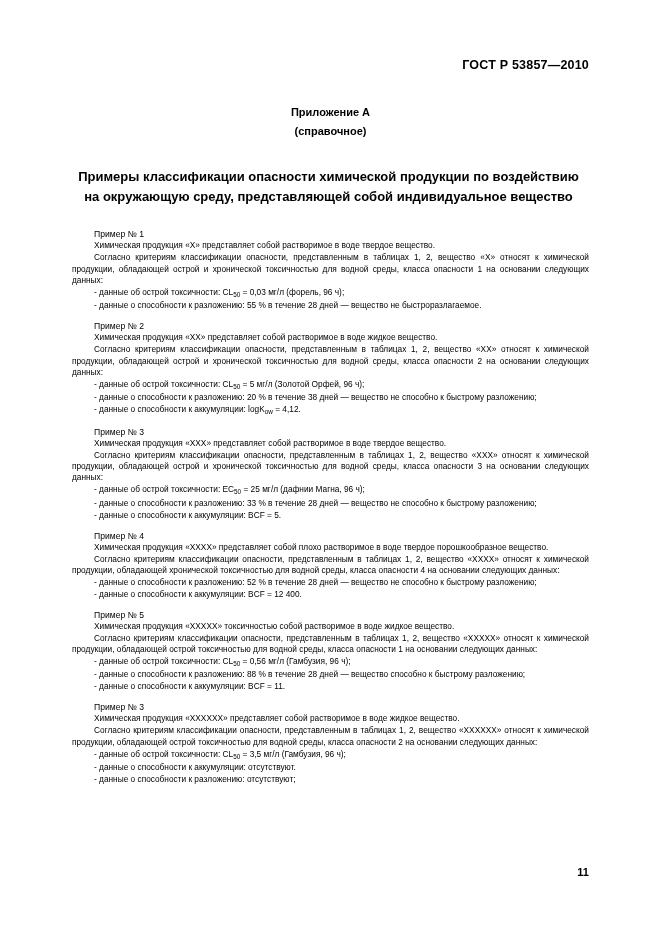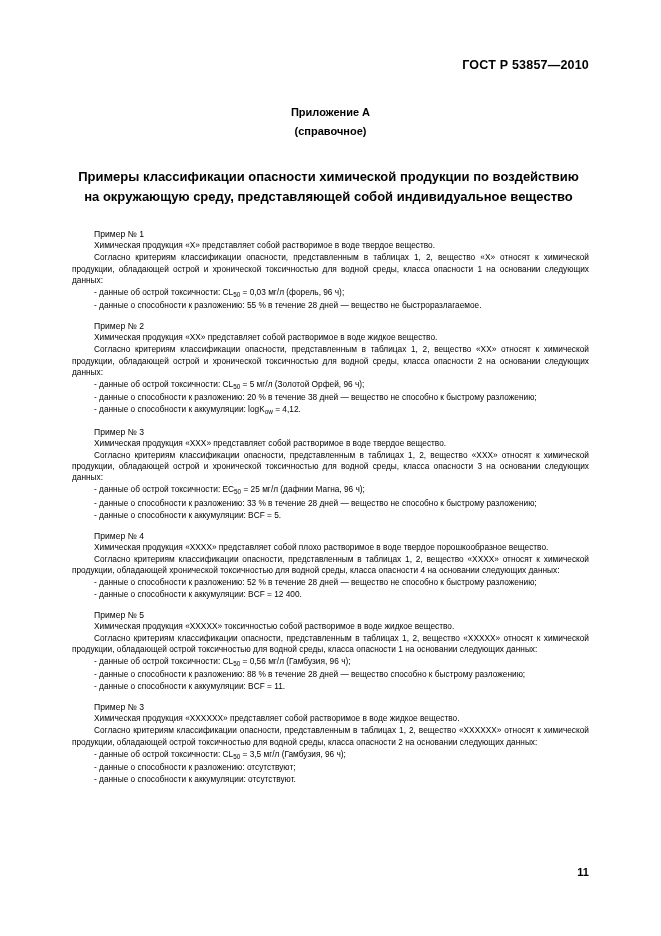--- a/index.html
+++ b/index.html
@@ -129,19 +129,19 @@
       <p class="body ind">Химическая продукция «ХХХХХ» токсичностью собой растворимое в воде жидкое вещество.</p>
       <p class="body ind">Согласно критериям классификации опасности, представленным в таблицах 1, 2, вещество «ХХХХХ» относят к химической продукции, обладающей острой токсичностью для водной среды, класса опасности 1 на основании следующих данных:</p>
       <p class="body dash">- данные об острой токсичности:  CL<span class="sub">50</span> = 0,56 мг/л (Гамбузия, 96 ч);</p>
       <p class="body dash">- данные о способности к разложению:  88 % в течение 28 дней — вещество способно к быстрому разложению;</p>
       <p class="body dash">- данные о способности к аккумуляции:  BCF = 11.</p>
       <div class="gap"></div>
       <div class="ex-head">Пример № 3</div>
       <p class="body ind">Химическая продукция «ХХХХХХ» представляет собой растворимое в воде жидкое вещество.</p>
       <p class="body ind">Согласно критериям классификации опасности, представленным в таблицах 1, 2, вещество «ХХХХХХ» относят к химической продукции, обладающей острой токсичностью для водной среды, класса опасности 2 на основании следующих данных:</p>
       <p class="body dash">- данные об острой токсичности:  CL<span class="sub">50</span> = 3,5 мг/л (Гамбузия, 96 ч);</p>
+      <p class="body dash">- данные о способности к аккумуляции:  отсутствуют.</p>
       <p class="body dash">- данные о способности к разложению:  отсутствуют;</p>
-      <p class="body dash">- данные о способности к аккумуляции:  отсутствуют.</p>
       <div class="gap"></div>
     </div>
 
   <div class="page-num">11</div>
 </div>
 
 </body></html>

